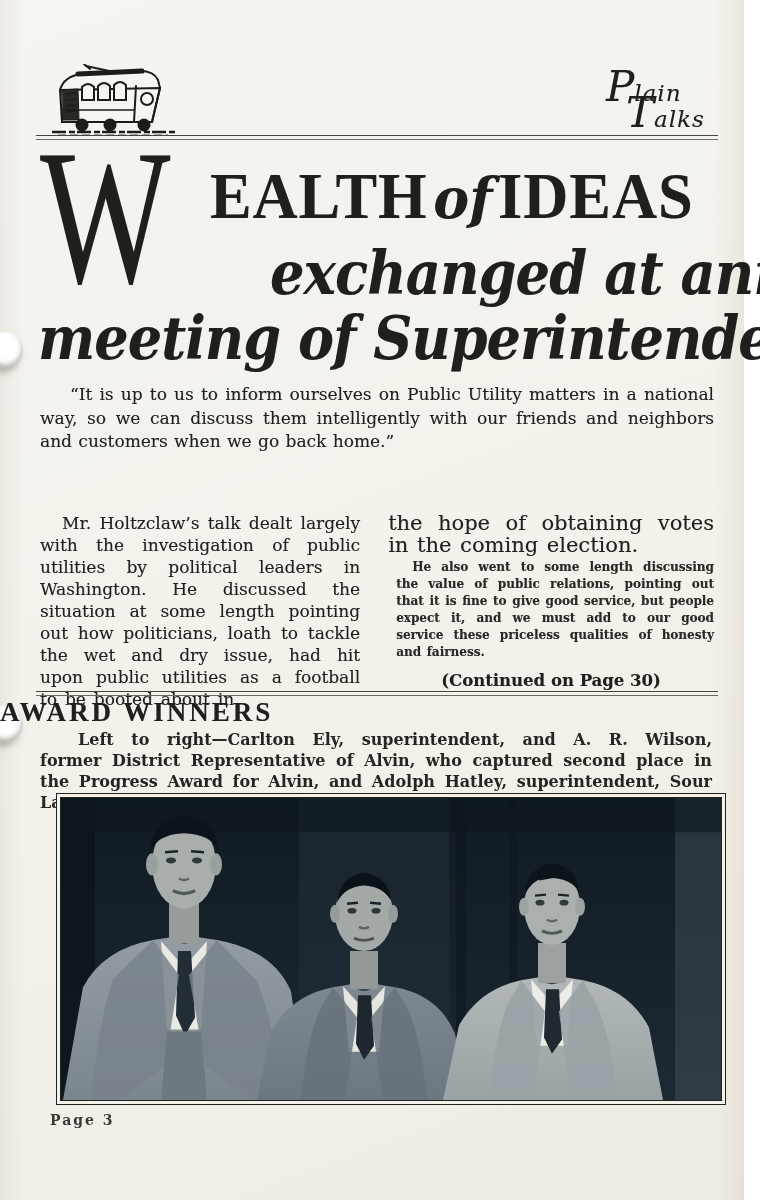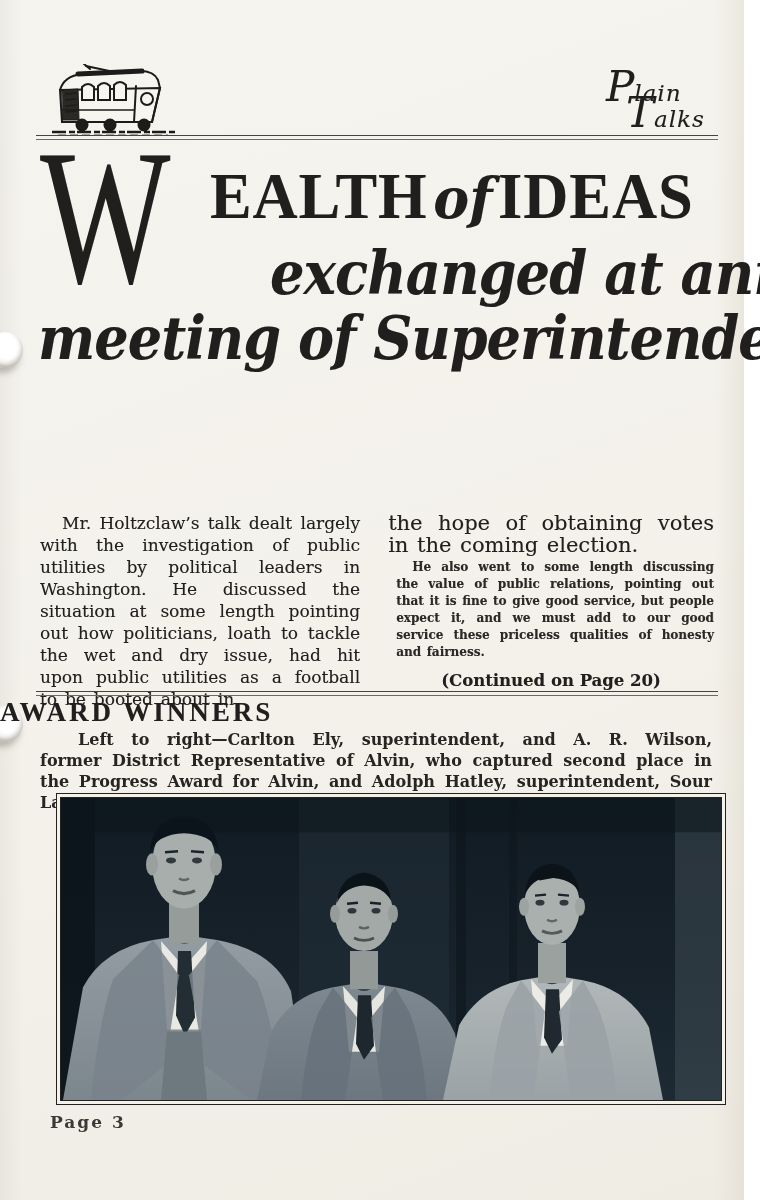--- a/index.html
+++ b/index.html
@@ -109,21 +109,21 @@
     background:#f3f1ea;
   }
   .photo-inner{
     width:100%; height:100%; border:1px solid #23221f; box-sizing:border-box;
     overflow:hidden; background:#17222b;
   }
   .photo-inner svg{ display:block; width:100%; height:100%; }
 
   .page-number{
     position:absolute; top:1112px; left:50px;
-    font-size:17px; letter-spacing:2px; color:#3a3935; font-weight:bold;
+    font-size:14px; letter-spacing:2px; color:#3a3935; font-weight:bold;
   }
 </style>
 </head>
 <body>
 
 <div class="page">
 
   <div class="hole" style="top:332px;"></div>
   <div class="hole" style="top:706px;"></div>
 
@@ -173,30 +173,31 @@
   <div class="rule rule-header"></div>
 
   <div class="headline">
     <span class="hl-w ink">W</span>
     <div class="hl-line1 ink"><span>EALTH</span><span class="hl-of">of</span><span>IDEAS</span></div>
     <div class="hl-line2 ink">exchanged at annual</div>
     <div class="hl-line3 ink">meeting of Superintendents</div>
   </div>
 
   <div class="intro ink">
+    <p>“It is up to us to inform ourselves on Public Utility matters in a national way, so we can discuss them intelligently with our friends and neighbors and customers when we go back home.”</p>
   </div>
 
   <div class="cols">
     <div class="col-left ink">
       <p>Mr. Holtzclaw’s talk dealt largely with the investigation of public utilities by political leaders in Washington. He discussed the situation at some length pointing out how politicians, loath to tackle the wet and dry issue, had hit upon public utilities as a football to be booted about in</p>
     </div>
     <div class="col-right ink">
       <p class="lead">the hope of obtaining votes in the coming election.</p>
       <p class="detail">He also went to some length discussing the value of public relations, pointing out that it is fine to give good service, but people expect it, and we must add to our good service these priceless qualities of honesty and fairness.</p>
-      <p class="continued">(Continued on Page 20)</p>
+      <p class="continued">(Continued on Page 30)</p>
     </div>
   </div>
 
   <div class="rule rule-section"></div>
 
   <h2 class="award-heading ink">AWARD WINNERS</h2>
   <p class="award-caption">Left to right—Carlton Ely, superintendent, and A. R. Wilson, former District Representative of Alvin, who captured second place in the Progress Award for Alvin, and Adolph Hatley, superintendent, Sour Lake, to whom went third place.</p>
 
   <div class="photo-frame">
     <div class="photo-inner">

